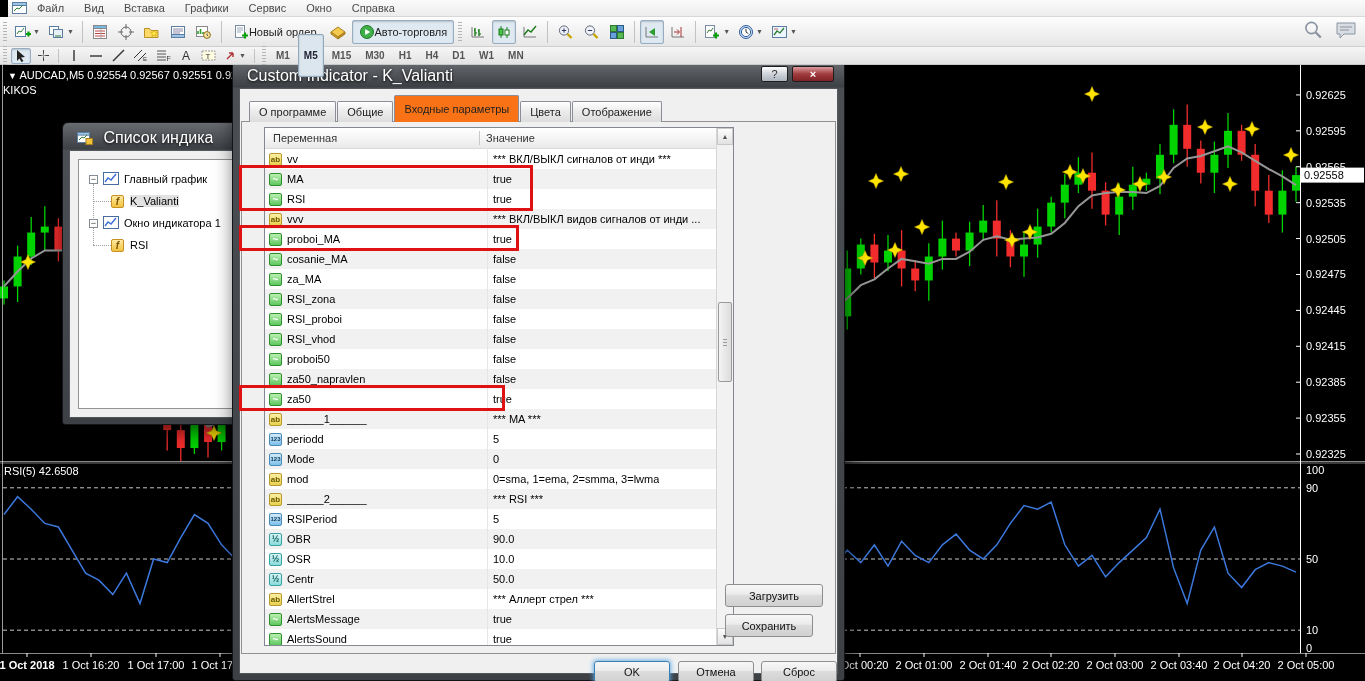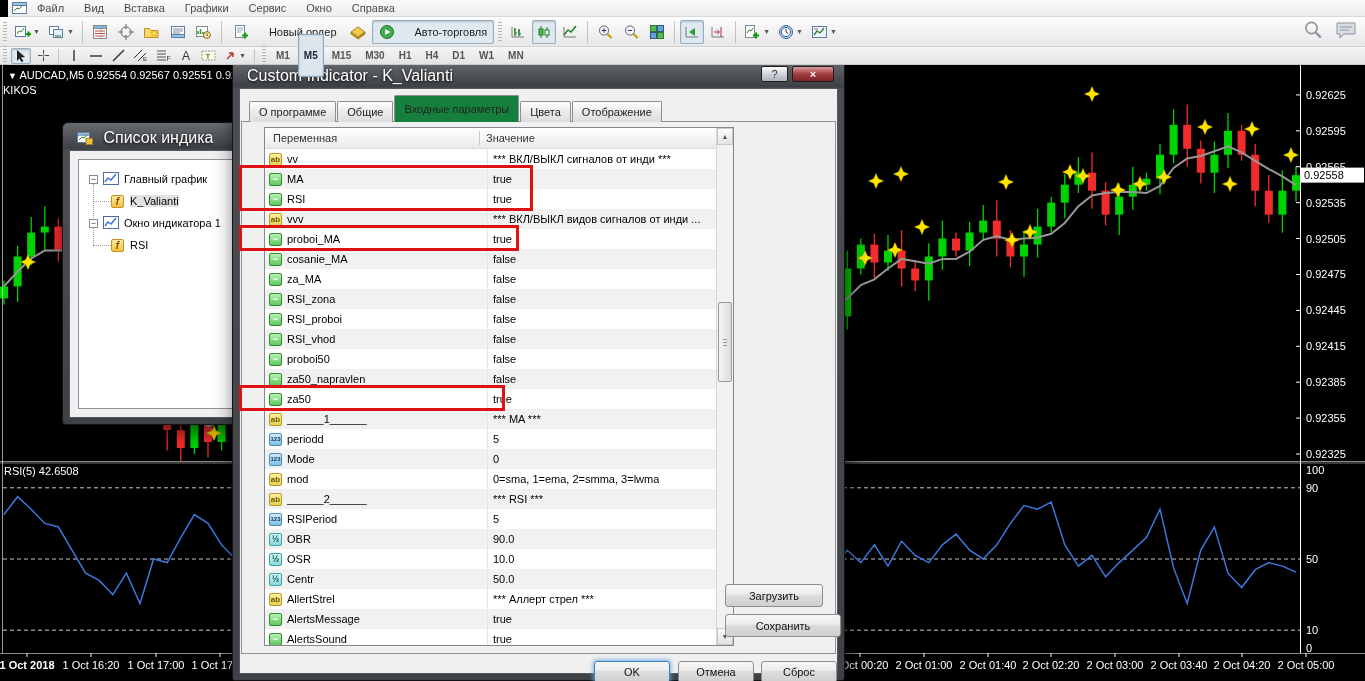--- a/index.html
+++ b/index.html
@@ -11,21 +11,21 @@
   .app-icon{margin-left:4px;display:flex;}
   .toolbar1{position:absolute;left:0;top:17px;width:100%;height:29px;background:linear-gradient(#fdfdfd,#e7e7e7);
     border-bottom:1px solid #cfcfcf;display:flex;align-items:center;z-index:30;}
   .toolbar2{position:absolute;left:0;top:47px;width:100%;height:17px;background:linear-gradient(#f6f6f6,#e3e3e3);
     border-bottom:1px solid #c9c9c9;display:flex;align-items:center;z-index:30;}
   .tbtn{height:24px;min-width:24px;display:flex;align-items:center;justify-content:center;border:1px solid transparent;
     border-radius:2px;margin:0 1px;padding:0 2px;box-sizing:border-box;}
   .toolbar2 .tbtn{height:16px;min-width:20px;}
   .tbtn.pressed{background:#dfe9f2;border-color:#97aec2;box-shadow:inset 0 1px 2px rgba(0,0,0,.18);}
   .tbtn .dd{font-size:7px;color:#555;margin-left:2px;}
-  .tbtn-label{font-size:11px;color:#222;gap:20px;padding:0 6px;}
+  .tbtn-label{font-size:11px;color:#222;gap:0;padding:0 6px;}
   .sep{width:1px;height:22px;background:#c2c2c2;margin:0 4px;flex:none;}
   .toolbar2 .sep{height:14px;}
   .grip{width:4px;height:20px;margin:0 3px;flex:none;
     background:repeating-linear-gradient(180deg,#b5b5b5 0 1px,transparent 1px 3px);}
   .tf{font-size:10px;font-weight:bold;color:#555;padding:15px 5px;border:1px solid transparent;border-radius:2px;margin:0 1px;}
   .tf.pressed{background:#dce6ee;border-color:#8fa8bd;box-shadow:inset 0 0 2px rgba(0,0,0,.2);color:#223;}
   .top-right{position:absolute;right:8px;top:20px;display:flex;gap:12px;z-index:31;}
   
   #chart-svg{position:absolute;left:0;top:65px;z-index:1;}
   #chart-svg text{font-family:"Liberation Sans",sans-serif;}
@@ -56,21 +56,21 @@
   .tlabel.selected{background:#e2e2e2;}
   .guide{position:absolute;z-index:1;}
   .guide.v{border-left:1px dotted #9f9f9f;width:0;}
   .guide.h{border-top:1px dotted #9f9f9f;height:0;}
   
   #dialog{left:232px;top:60px;width:613px;height:621px;z-index:20;}
   .tabs{position:absolute;left:9px;top:6px;height:27px;display:flex;align-items:flex-end;z-index:3;}
   .tab{height:21px;border:1px solid #8b8e97;border-bottom:none;border-radius:2px 2px 0 0;margin-right:1px;
     background:linear-gradient(#ffffff,#ececec 45%,#dddddd);font-size:11px;color:#222;display:flex;
     align-items:center;padding:0 9px;box-sizing:border-box;}
-  .tab.active{height:27px;background:#15803d;position:relative;z-index:4;}
+  .tab.active{height:27px;background:#f97316;position:relative;z-index:4;}
   .tab-page{position:absolute;left:1px;top:32px;width:595px;height:533px;border:1px solid #919191;
     background:#f0f0f0;box-sizing:border-box;}
   .ptable{position:absolute;left:22px;top:5px;width:470px;height:519px;border:1px solid #828790;background:#fff;
     overflow:hidden;box-sizing:border-box;}
   .thead{height:20px;background:linear-gradient(#ffffff,#f3f3f3 60%,#e9e9e9);border-bottom:1px solid #dadada;
     display:flex;align-items:center;font-size:11px;color:#333;}
   .hname{width:206px;padding-left:8px;border-right:1px solid #c9c9c9;height:14px;line-height:14px;}
   .hval{padding-left:6px;}
   .rows{margin-right:17px;}
   .trow{height:20px;display:flex;align-items:center;font-size:11px;color:#000;}
@@ -841,21 +841,21 @@
             </div>
           </div>
         <div class="colsep"></div>
         <div class="vscroll">
           <div class="sbtn up">▲</div>
           <div class="sthumb"></div>
           <div class="sbtn down">▼</div>
         </div>
       </div>
       <button class="btn" style="left:483px;top:462px;width:98px;height:23px;">Загрузить</button>
-      <button class="btn" style="left:483px;top:492px;width:116px;height:23px;">Сохранить</button>
+      <button class="btn" style="left:483px;top:492px;width:88px;height:23px;">Сохранить</button>
     </div>
     <button class="btn default" style="left:354px;top:572px;width:76px;height:22px;">OK</button>
     <button class="btn" style="left:438px;top:572px;width:76px;height:22px;">Отмена</button>
     <button class="btn" style="left:521px;top:572px;width:76px;height:22px;">Сброс</button>
     <div id="hl-container">
         <div class="hl-box" style="left: -1px; top: 76px; width: 294px; height: 46px; border-color: rgb(222, 18, 18);"></div>
         <div class="hl-box" style="left: -1px; top: 136px; width: 280px; height: 26px; border-color: rgb(222, 18, 18);"></div>
         <div class="hl-box" style="left: -1px; top: 296px; width: 266px; height: 26px; border-color: rgb(222, 18, 18);"></div>
       </div>
   </div>

